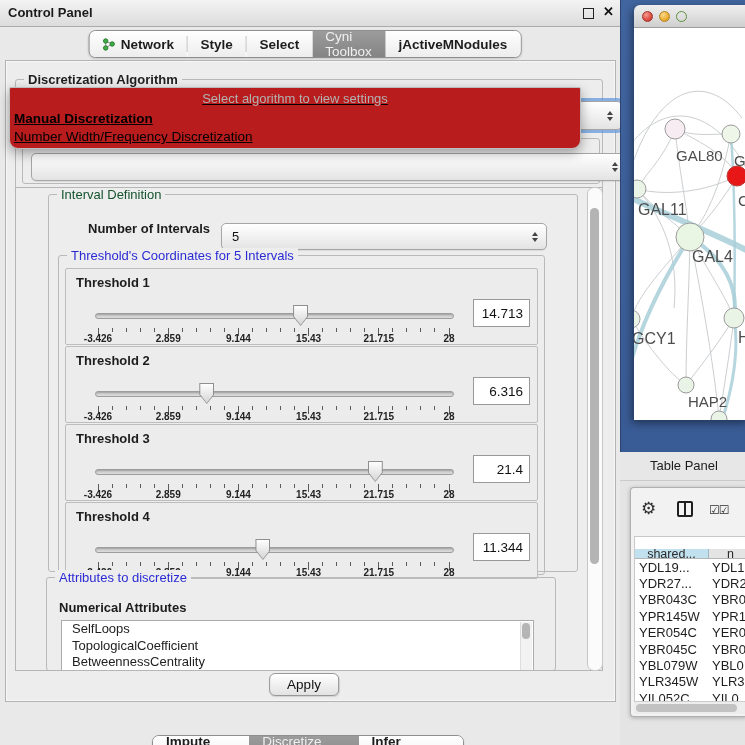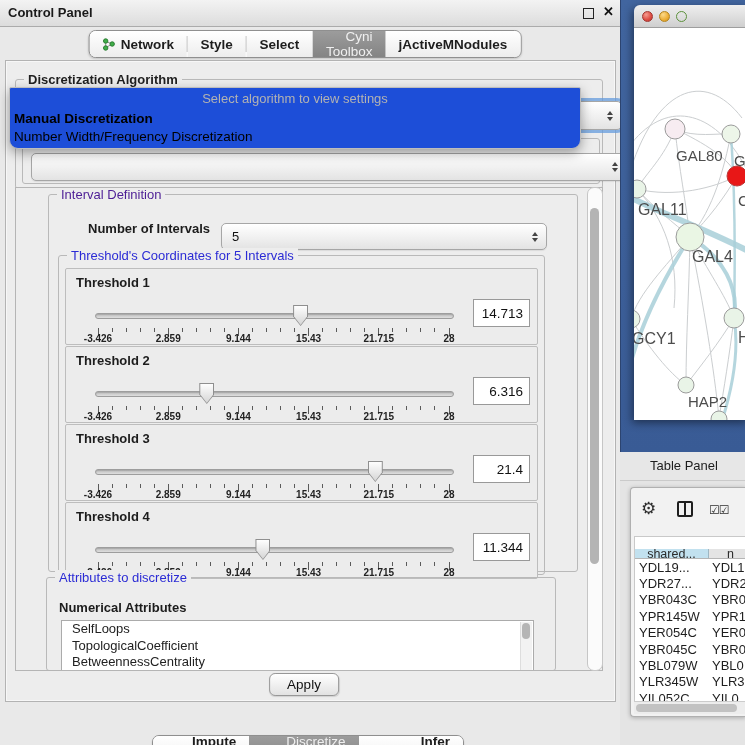--- a/index.html
+++ b/index.html
@@ -9,40 +9,40 @@
   
   .control-panel{position:absolute;left:0;top:0;width:620px;height:538px;background:#e9e9e9;}
   .cp-titlebar{position:absolute;left:0;top:0;width:620px;height:26px;background:linear-gradient(#f3f3f3,#dcdcdc);border-bottom:1px solid #ababab;}
   .cp-title{position:absolute;left:8px;top:0;line-height:26px;font-size:13px;font-weight:700;color:#1a1a1a;}
   .float-icon{position:absolute;right:26px;top:8px;width:9px;height:9px;border:1.5px solid #222;}
   .close-icon{position:absolute;right:6px;top:4px;font-size:13px;font-weight:700;color:#111;}
 
   .tabbar{position:absolute;display:flex;align-items:stretch;height:26px;background:#fdfdfd;border:1px solid #8f8f8f;border-radius:7px;overflow:hidden;box-shadow:0 1px 2px rgba(0,0,0,.15);}
   .tabbar.top{top:30px;left:305px;transform:translateX(-50%);}
   .tabbar.bottom{top:703px;left:308px;transform:translateX(-50%);margin-top:32px;}
-  .tab{display:flex;align-items:center;gap:5px;padding:0 13px;font-size:13.5px;font-weight:700;color:#1d1d1d;background:linear-gradient(#ffffff,#ededed);cursor:default;text-align:right;}
+  .tab{display:flex;align-items:center;gap:5px;padding:0 13px;font-size:13.5px;font-weight:700;color:#1d1d1d;background:linear-gradient(#ffffff,#ededed);cursor:default;}
   .tab.sel{background:linear-gradient(#9c9c9c,#848484);color:#f0f0f0;font-weight:400;}
   .tabsep{width:1px;background:#b5b5b5;margin:5px 0;}
   .tab .ticon{display:flex;align-items:center;}
 
   .cp-main{position:absolute;left:5px;top:60px;width:609px;height:640px;border:1px solid #b3b3b3;background:#ededed;box-shadow:inset 0 0 0 1px #f7f7f7;}
 
   .group{position:absolute;border:1px solid #b9b9b9;border-radius:3px;}
   .gtitle{position:absolute;top:-8px;left:8px;background:#ededed;padding:0 4px;font-size:13px;color:#1f1f1f;font-weight:700;white-space:nowrap;}
-  .gtitle.green{color:#4c1d95;font-weight:400;}
+  .gtitle.green{color:#14532d;font-weight:400;}
   .gtitle.blue{color:#2b2bd5;font-weight:400;}
 
   .combo{position:absolute;background:linear-gradient(#ffffff,#f0f0f0 55%,#e3e3e3);border:1px solid #a6a6a6;border-radius:5px;font-size:13px;color:#111;display:flex;align-items:center;padding:0 24px 0 10px;box-shadow:inset 0 1px 0 rgba(255,255,255,.8),0 1px 1px rgba(0,0,0,.08);white-space:nowrap;overflow:hidden;}
   .combo.focused{box-shadow:0 0 0 3px rgba(100,155,220,.75);}
   .spinner{position:absolute;right:8px;top:50%;transform:translateY(-50%);display:flex;flex-direction:column;gap:2px;}
   .arr-up{width:0;height:0;border-left:3.5px solid transparent;border-right:3.5px solid transparent;border-bottom:4px solid #444;}
   .arr-dn{width:0;height:0;border-left:3.5px solid transparent;border-right:3.5px solid transparent;border-top:4px solid #444;}
 
   
-  .popup{position:absolute;left:3px;top:26px;width:570px;height:60px;background:#1d4ed8;border:1px solid #bdbdbd;border-radius:2px 2px 9px 9px;box-shadow:0 4px 12px rgba(0,0,0,.35);z-index:60;}
+  .popup{position:absolute;left:3px;top:26px;width:570px;height:60px;background:#b91c1c;border:1px solid #bdbdbd;border-radius:2px 2px 9px 9px;box-shadow:0 4px 12px rgba(0,0,0,.35);z-index:60;text-decoration:underline;}
   .pp-prompt{height:19px;padding-top:3px;text-align:center;font-size:13px;color:#b2b2b2;}
   .pp-opt{font-size:13.5px;color:#000;padding:1px 0 1px 4px;line-height:16px;}
   .pp-opt.sel{font-weight:700;}
 
   
   .viewport{position:absolute;left:9px;top:126px;width:586px;height:482px;border:1px solid #b5b5b5;background:#ededed;overflow:hidden;}
   .vscroll{position:absolute;left:581px;top:126px;width:14px;height:482px;background:#fbfbfb;border:1px solid #c6c6c6;border-radius:7px;}
   .vscroll .thumb{position:absolute;left:2px;top:20px;width:9px;height:356px;background:#b4b4b4;border-radius:5px;}
 
   .noi-label{position:absolute;left:39px;top:26px;font-size:13px;font-weight:700;color:#1c1c1c;}

